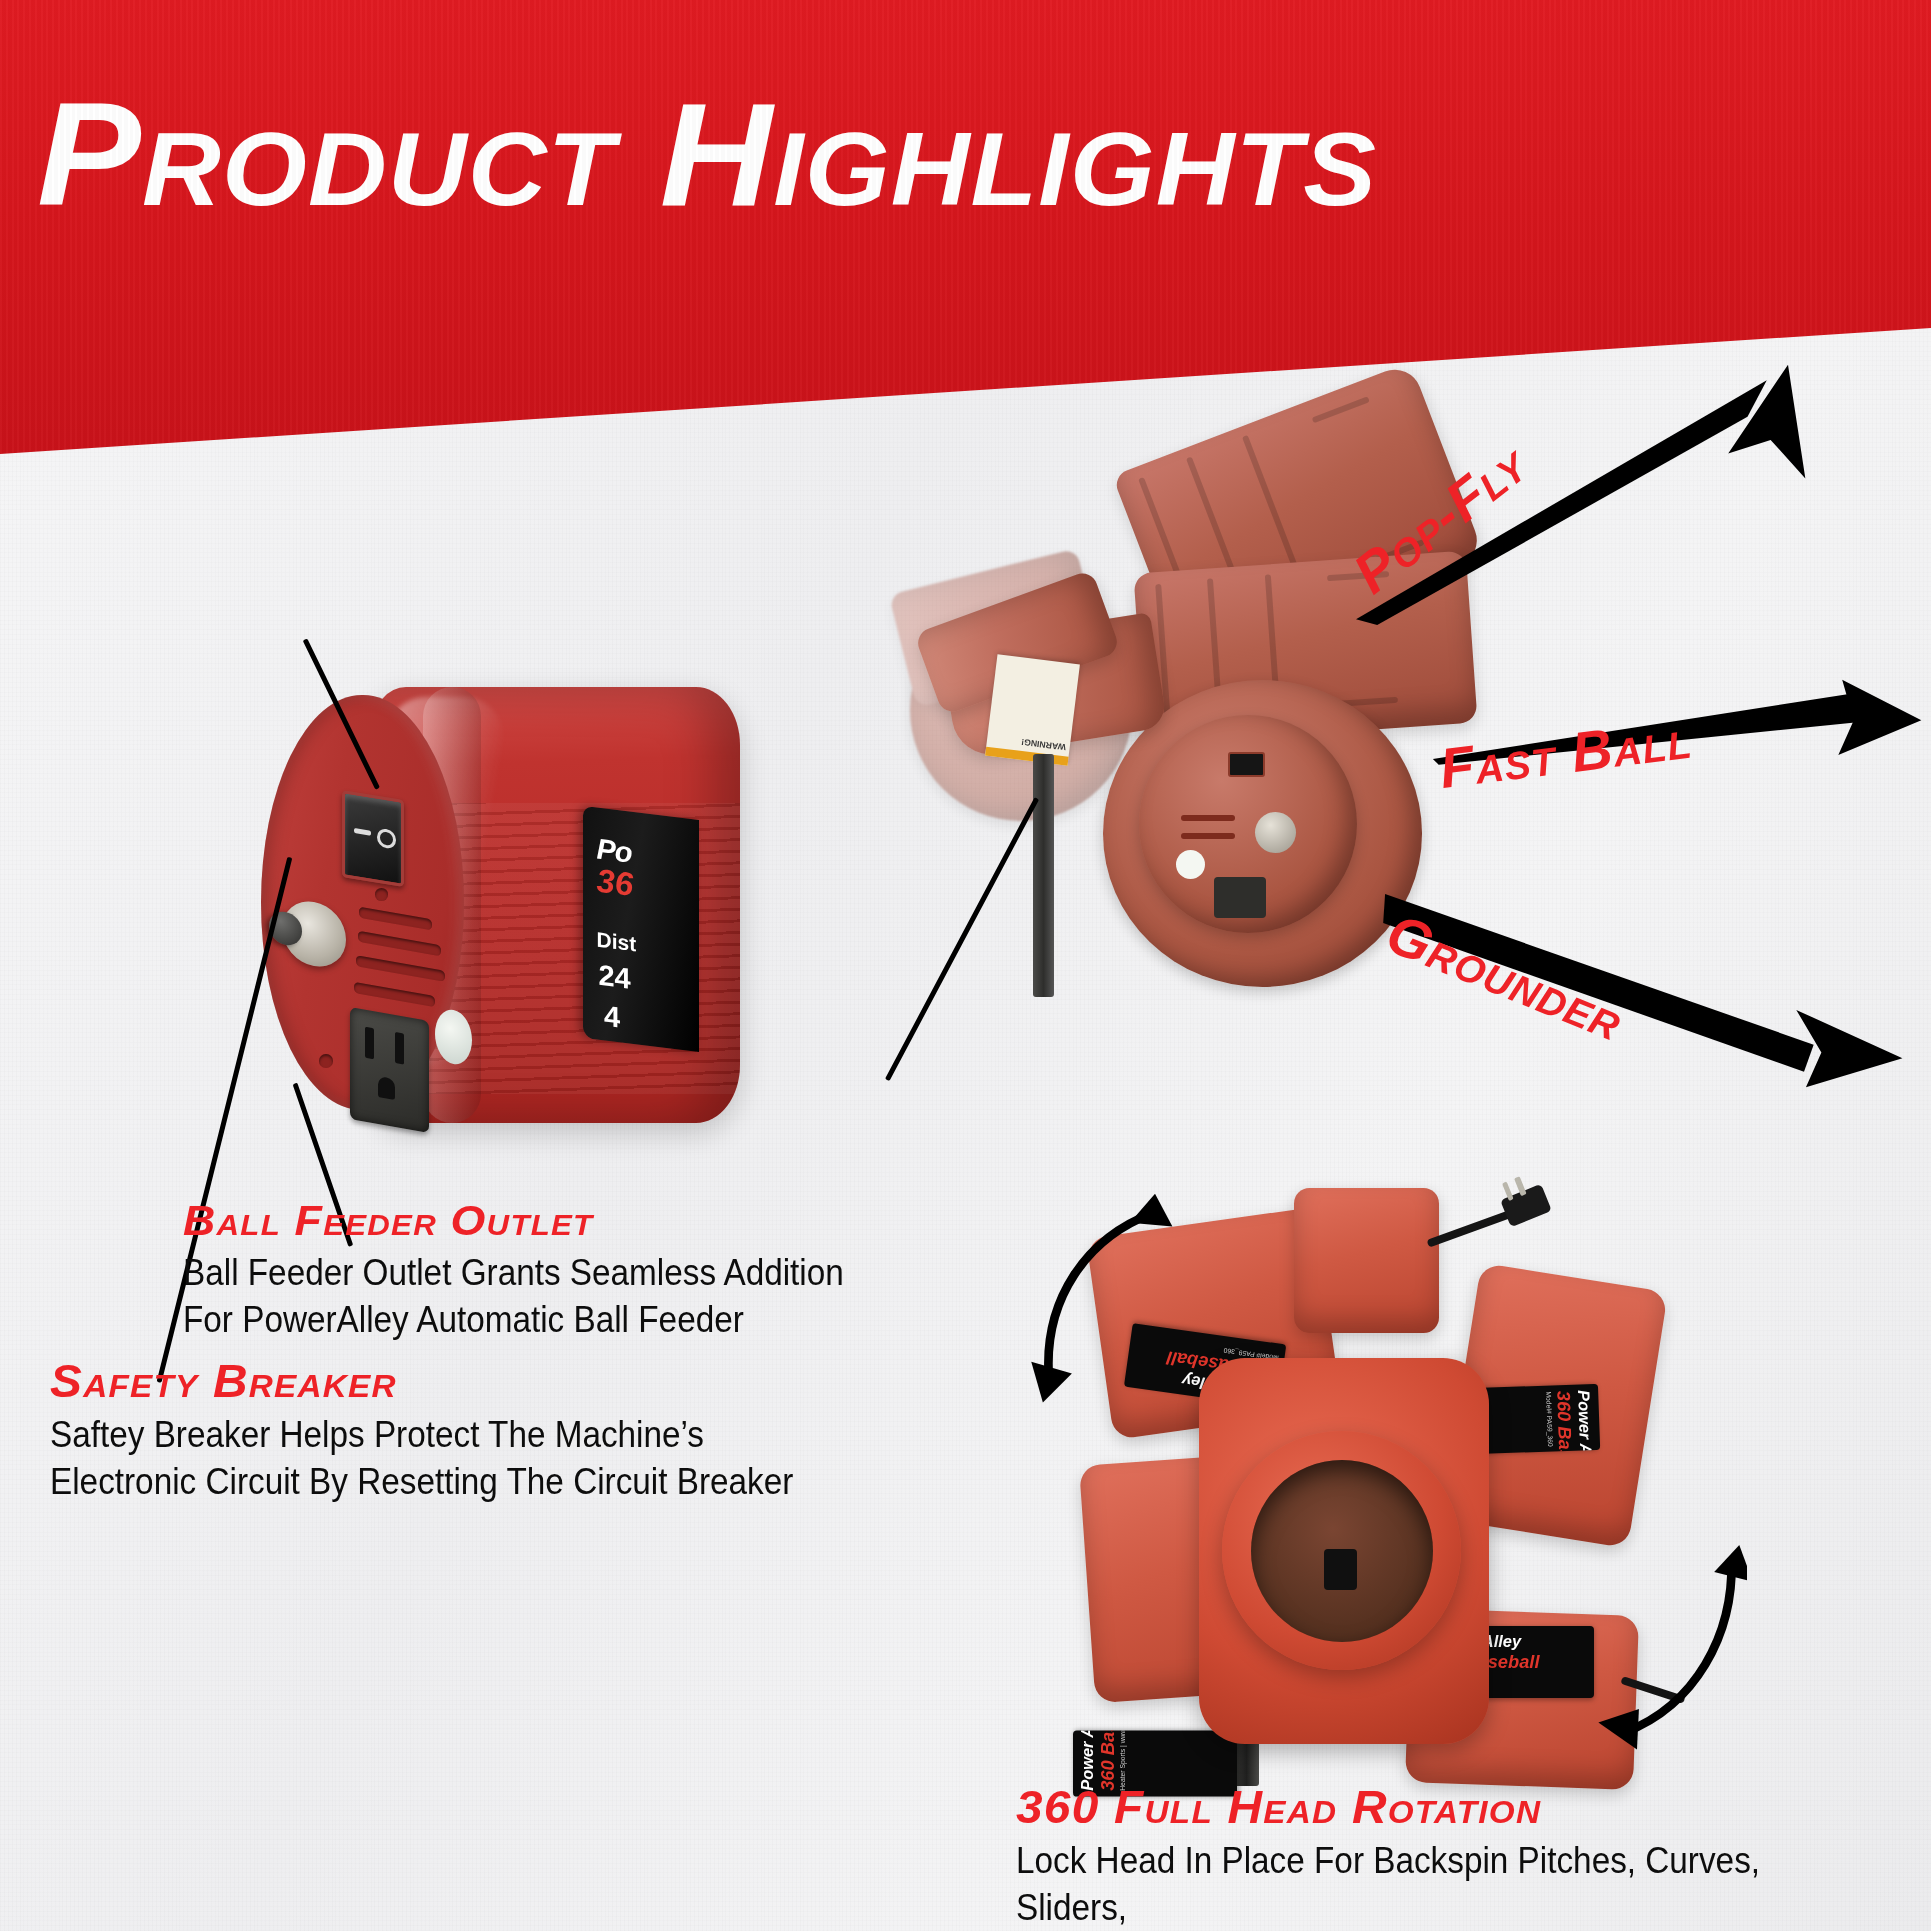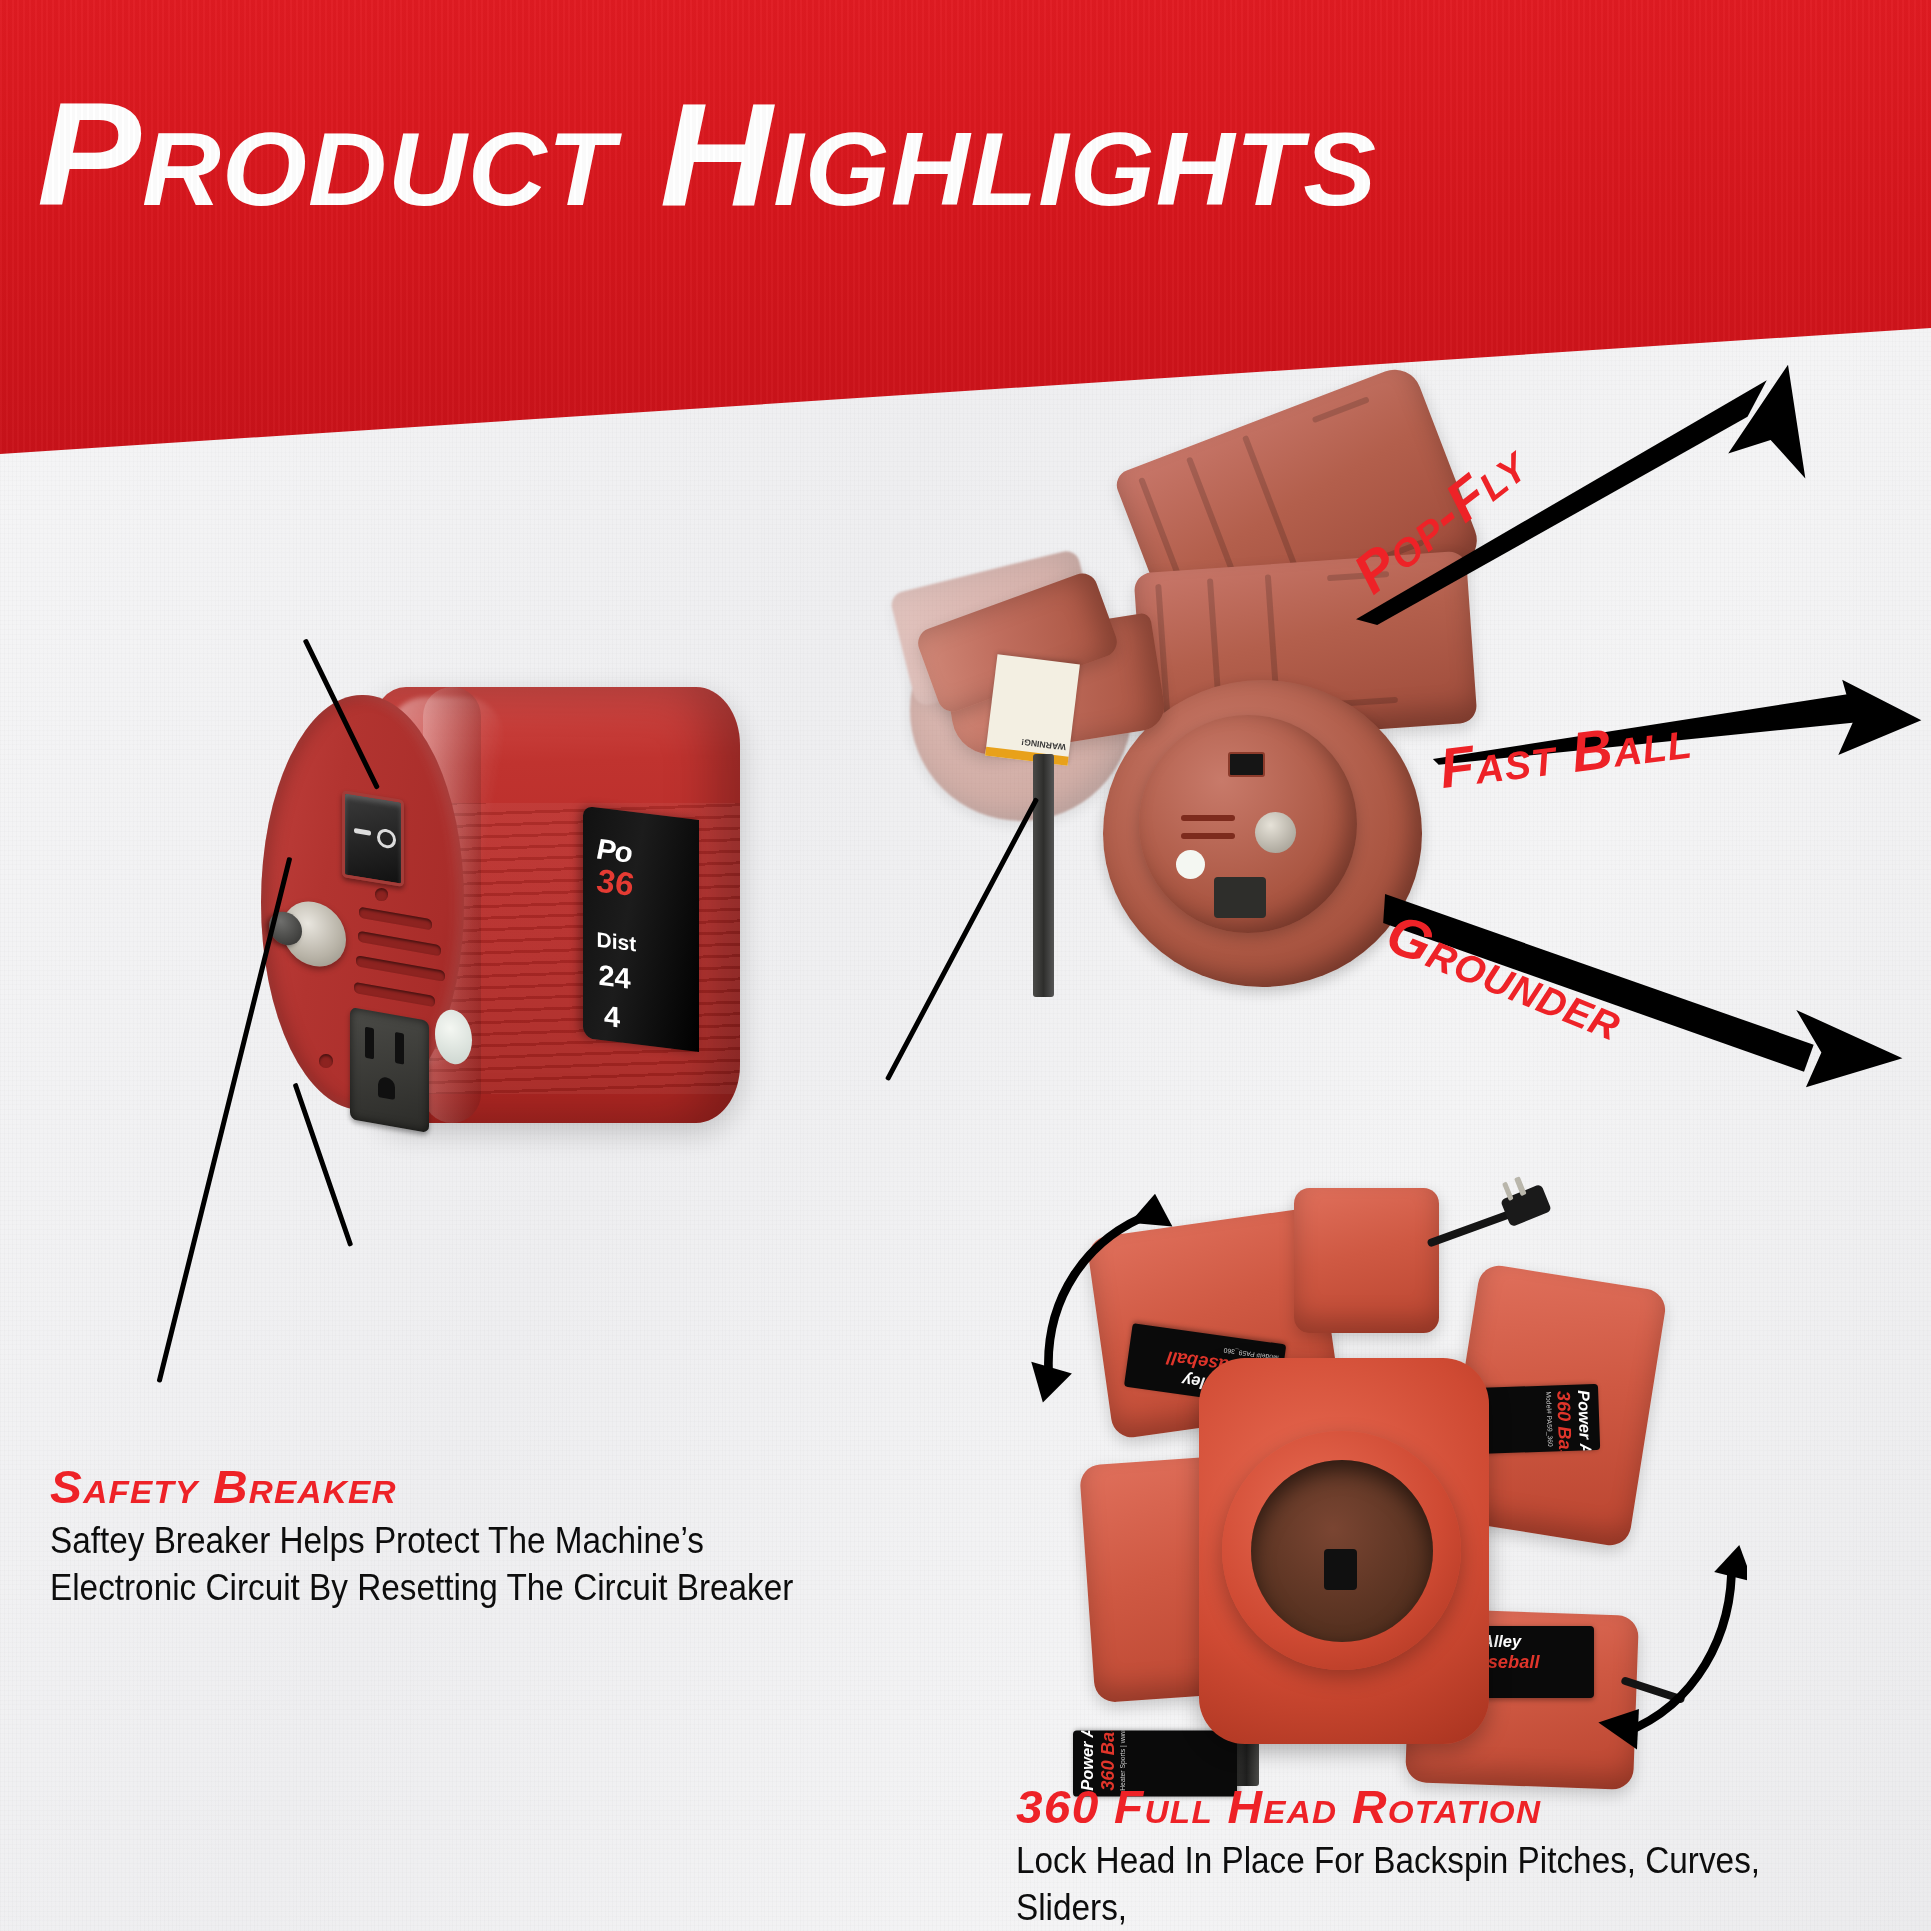--- a/index.html
+++ b/index.html
@@ -68,21 +68,21 @@
 
   
   #co-onoff{left:145px;top:481px;}
   #co-onoff .c-head{font-size:43px;}
   #co-onoff .c-body{font-size:37px;margin-top:5.8px;}
 
   #co-feeder{left:183px;top:1199px;}
   #co-feeder .c-head{font-size:43px;}
   #co-feeder .c-body{font-size:37px;margin-top:5.8px;}
 
-  #co-breaker{left:50px;top:1464px;}
+  #co-breaker{left:50px;top:1358px;}
   #co-breaker .c-head{font-size:46px;}
   #co-breaker .c-body{font-size:37px;margin-top:5.8px;}
 
   #co-knob{left:693px;top:1023px;}
   #co-knob .c-head{font-size:46px;}
   #co-knob .c-body{font-size:37px;margin-top:5.8px;}
 
   #co-rotation{left:1016px;top:1784px;}
   #co-rotation .c-head{font-size:46px;}
   #co-rotation .c-body{font-size:37px;margin-top:5.8px;}
@@ -397,20 +397,25 @@
     <polygon points="430,146 540,196 440,226 456,190"></polygon>
   </svg>
   <div class="plabel" style="position:absolute;left:1402px;top:900px;font-size:56px;color:#ee2227;font-family:'Liberation Sans',sans-serif;font-weight:bold;font-style:italic;font-variant:small-caps;white-space:nowrap;transform:rotate(22deg);transform-origin:left top;letter-spacing:1px;">Grounder</div>
 
   <div class="leader" style="left:305px;top:637px;width:166px;transform:rotate(64deg);"></div>
   <div class="leader" style="left:295px;top:1081px;width:172px;transform:rotate(71deg);"></div>
   <div class="leader" style="left:290px;top:855px;width:541px;transform:rotate(104deg);"></div>
   <div class="leader" style="left:1037px;top:796px;width:319px;transform:rotate(118deg);"></div>
 
 
+  <div class="callout" id="co-feeder">
+    <div class="c-head">Ball Feeder Outlet</div>
+    <div class="c-body">Ball Feeder Outlet Grants Seamless Addition
+For PowerAlley Automatic Ball Feeder</div>
+  </div>
 
   <div class="callout" id="co-breaker">
     <div class="c-head">Safety Breaker</div>
     <div class="c-body">Saftey Breaker Helps Protect The Machine’s
 Electronic Circuit By Resetting The Circuit Breaker</div>
   </div>
 
 
   <div class="callout" id="co-rotation">
     <div class="c-head">360 Full Head Rotation</div>

